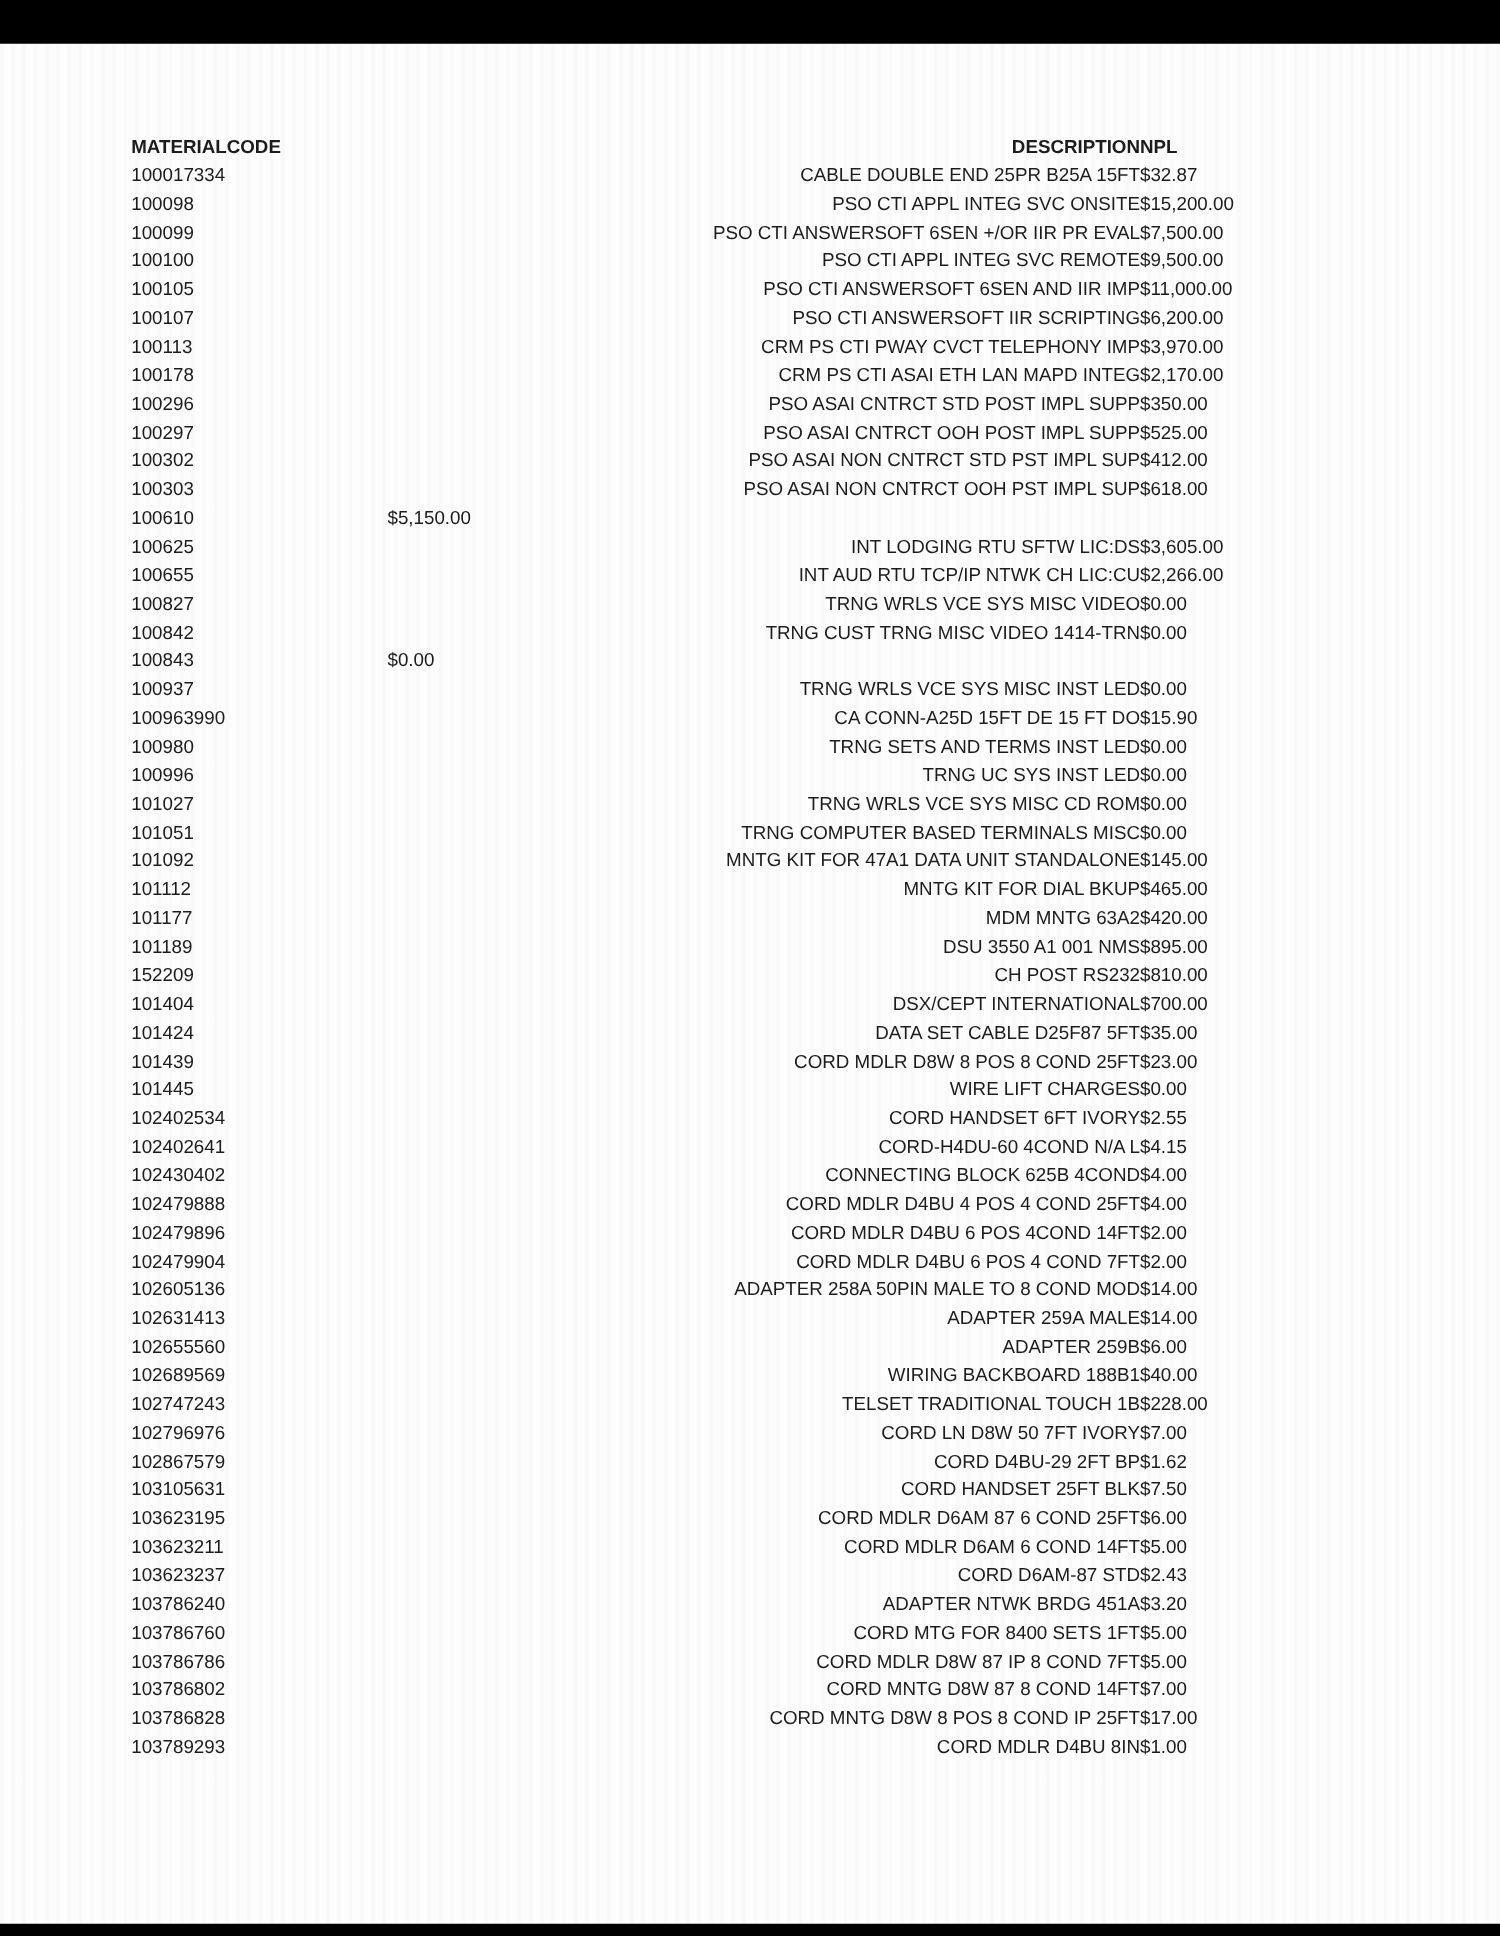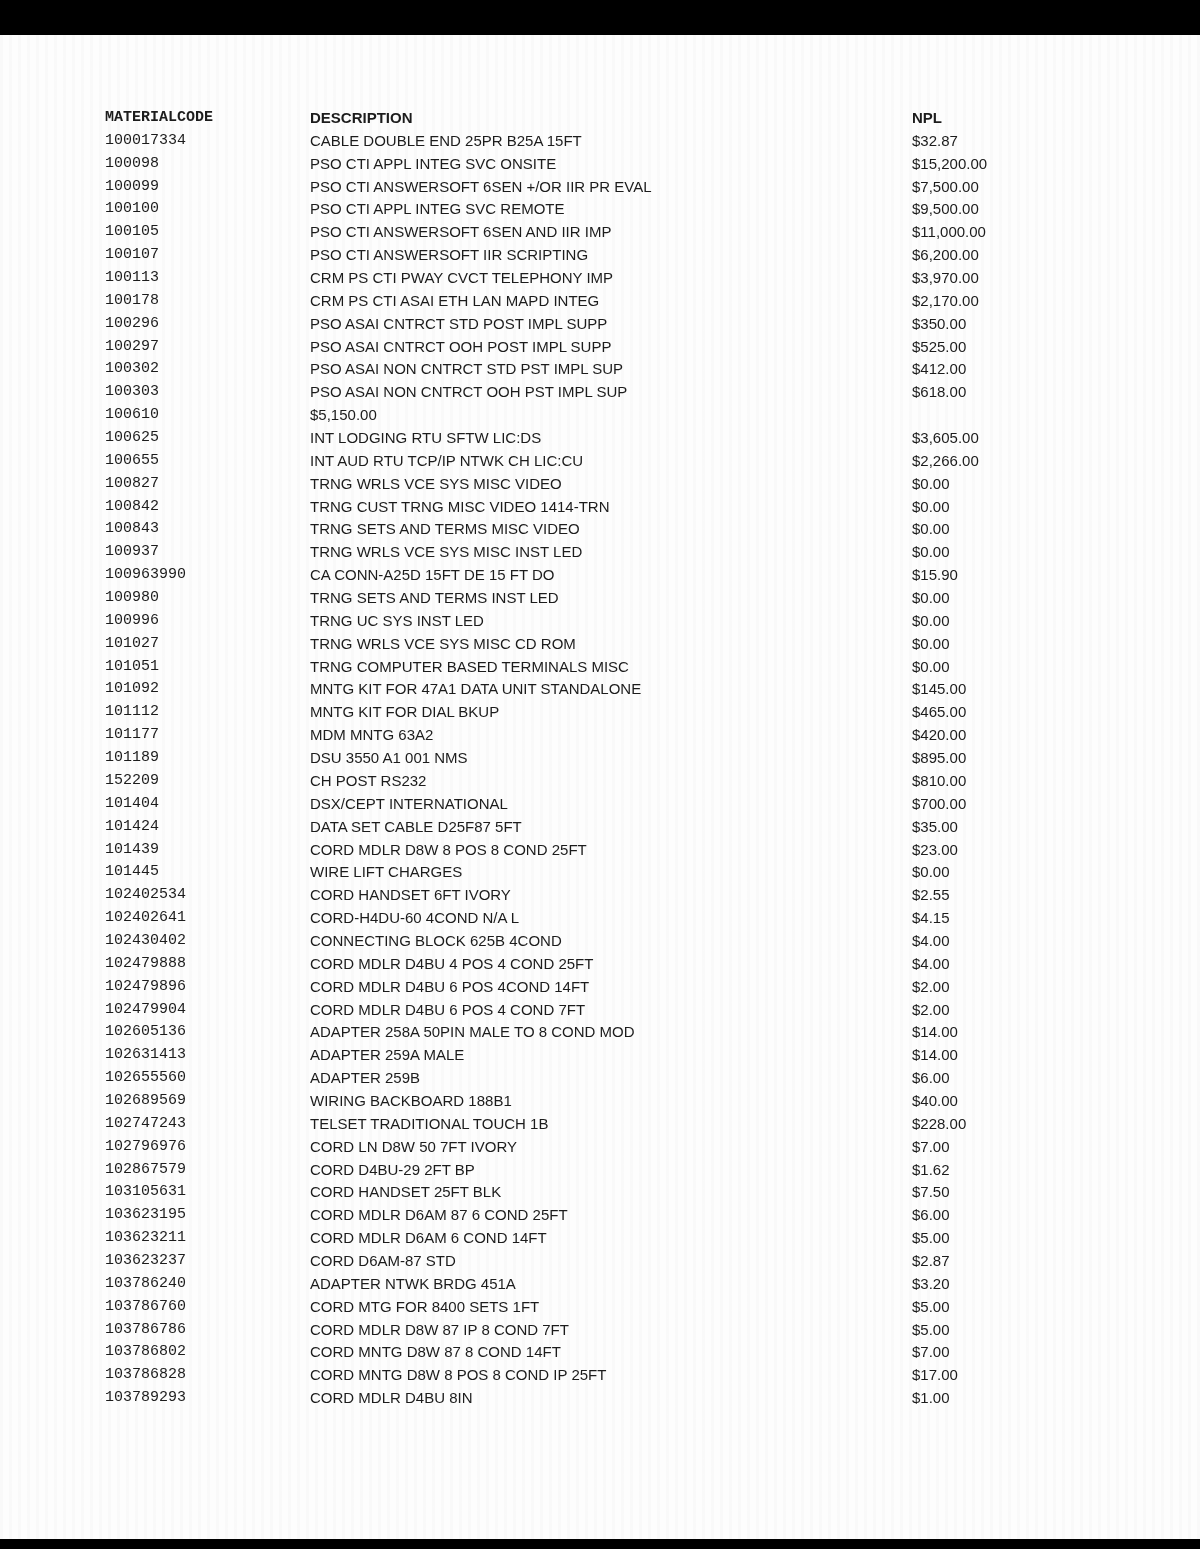--- a/index.html
+++ b/index.html
@@ -38,22 +38,22 @@
     display: grid;
     grid-template-columns: 205px 1fr 175px;
     padding-left: 105px;
     padding-right: 113px;
     height: 22.86px;
     line-height: 22.86px;
     font-size: 15px;
     white-space: nowrap;
   }
   .row.header { font-weight: 700; }
-  .cell-code  { text-align: left; font-family: Liberation Mono, monospace; }
-  .cell-desc  { text-align: left; overflow: hidden; }
+  .cell-code  { text-align: left; }
+  .cell-desc  { text-align: right; overflow: hidden; }
   .cell-npl   { text-align: left; }
   .row.header .cell-npl { padding-right: 39px; }
 </style>
 </head>
 <body>
 
 <div class="scan-bar top"></div>
 
 <div class="doc-table">
   <div class="row header">
@@ -141,21 +141,20 @@
         <div class="cell-desc">TRNG WRLS VCE SYS MISC VIDEO</div>
         <div class="cell-npl">$0.00</div>
       </div>
       <div class="row">
         <div class="cell-code">100842</div>
         <div class="cell-desc">TRNG CUST TRNG MISC VIDEO 1414-TRN</div>
         <div class="cell-npl">$0.00</div>
       </div>
       <div class="row">
         <div class="cell-code">100843</div>
-        <div class="cell-desc">TRNG SETS AND TERMS MISC VIDEO</div>
         <div class="cell-npl">$0.00</div>
       </div>
       <div class="row">
         <div class="cell-code">100937</div>
         <div class="cell-desc">TRNG WRLS VCE SYS MISC INST LED</div>
         <div class="cell-npl">$0.00</div>
       </div>
       <div class="row">
         <div class="cell-code">100963990</div>
         <div class="cell-desc">CA CONN-A25D 15FT DE 15 FT DO</div>
@@ -302,21 +301,21 @@
         <div class="cell-npl">$6.00</div>
       </div>
       <div class="row">
         <div class="cell-code">103623211</div>
         <div class="cell-desc">CORD MDLR D6AM 6 COND 14FT</div>
         <div class="cell-npl">$5.00</div>
       </div>
       <div class="row">
         <div class="cell-code">103623237</div>
         <div class="cell-desc">CORD D6AM-87 STD</div>
-        <div class="cell-npl">$2.87</div>
+        <div class="cell-npl">$2.43</div>
       </div>
       <div class="row">
         <div class="cell-code">103786240</div>
         <div class="cell-desc">ADAPTER NTWK BRDG 451A</div>
         <div class="cell-npl">$3.20</div>
       </div>
       <div class="row">
         <div class="cell-code">103786760</div>
         <div class="cell-desc">CORD MTG FOR 8400 SETS 1FT</div>
         <div class="cell-npl">$5.00</div>

